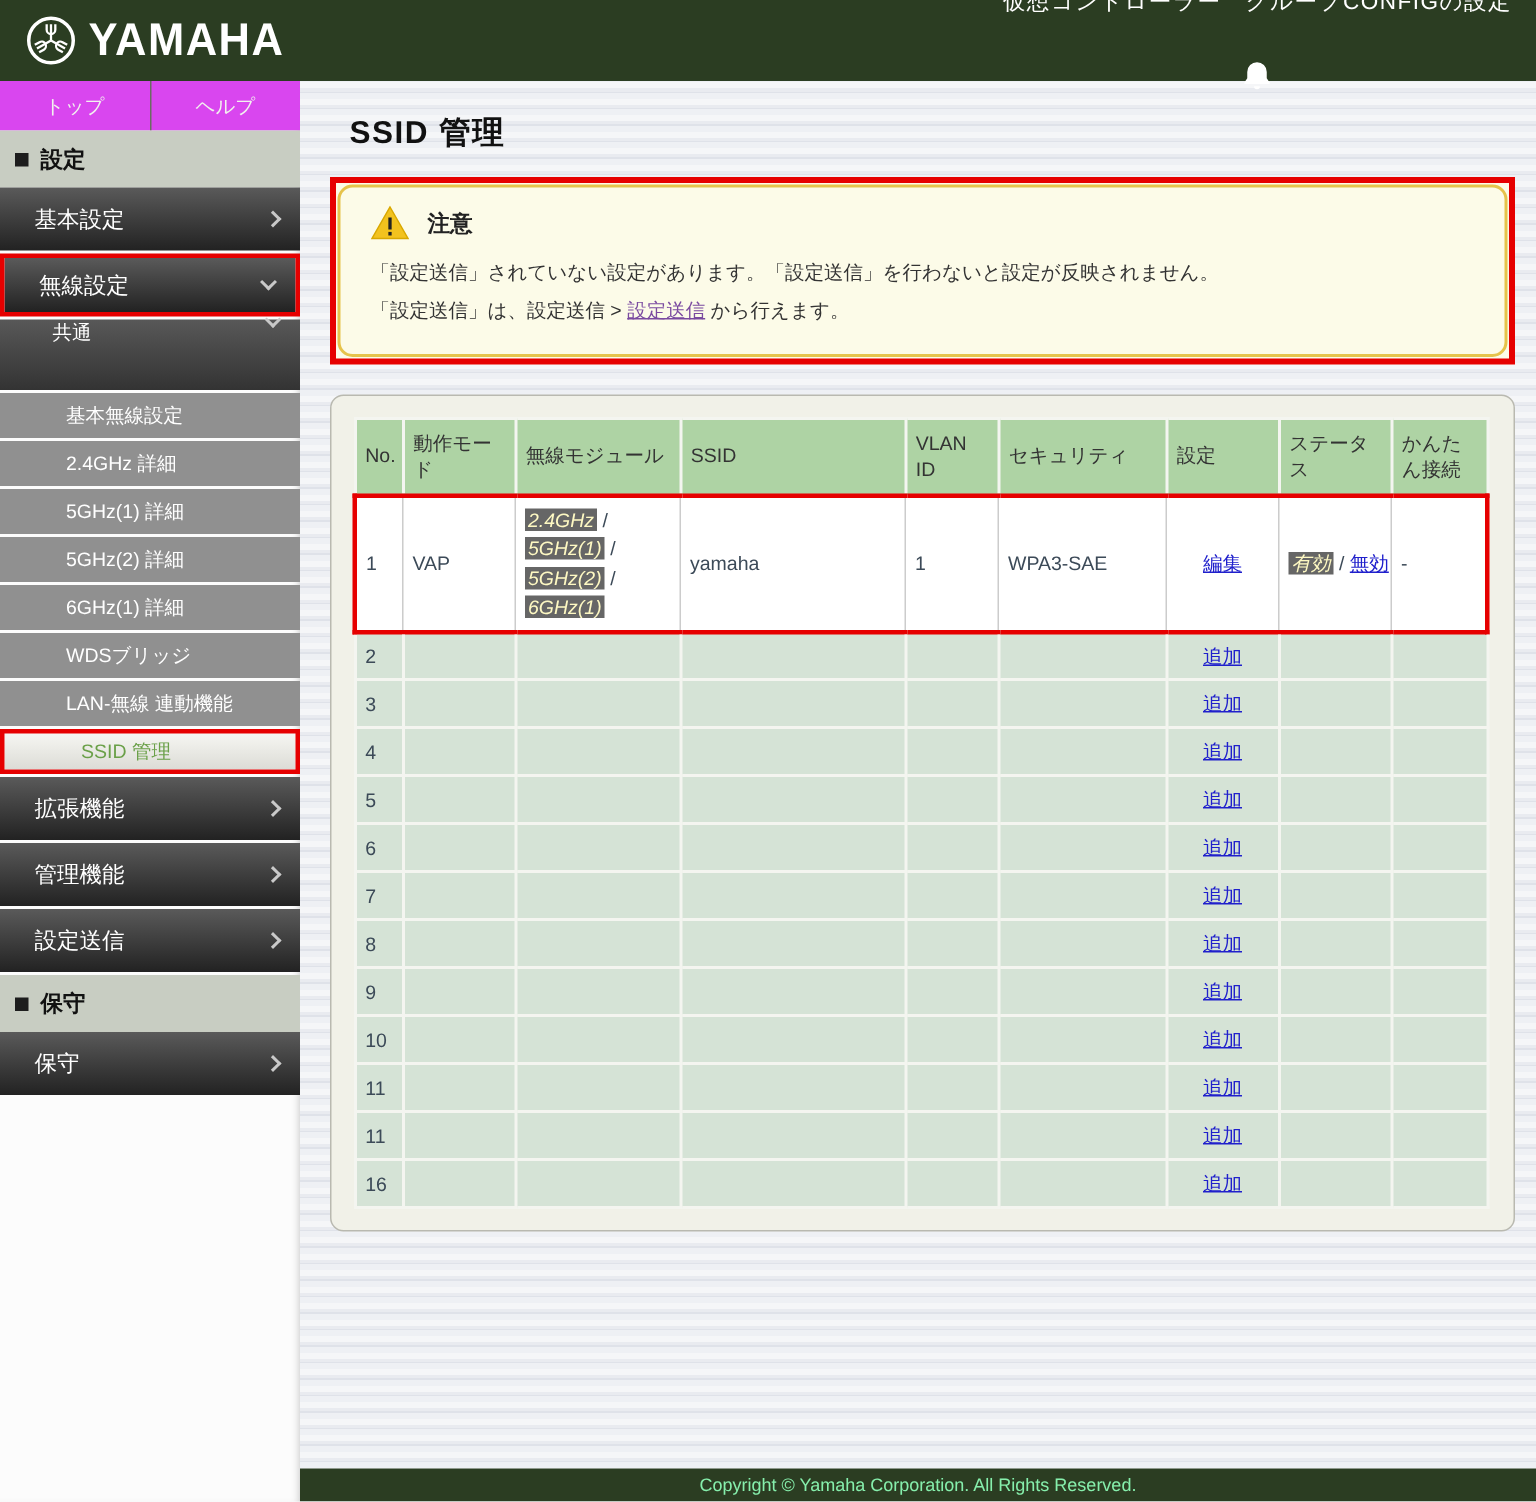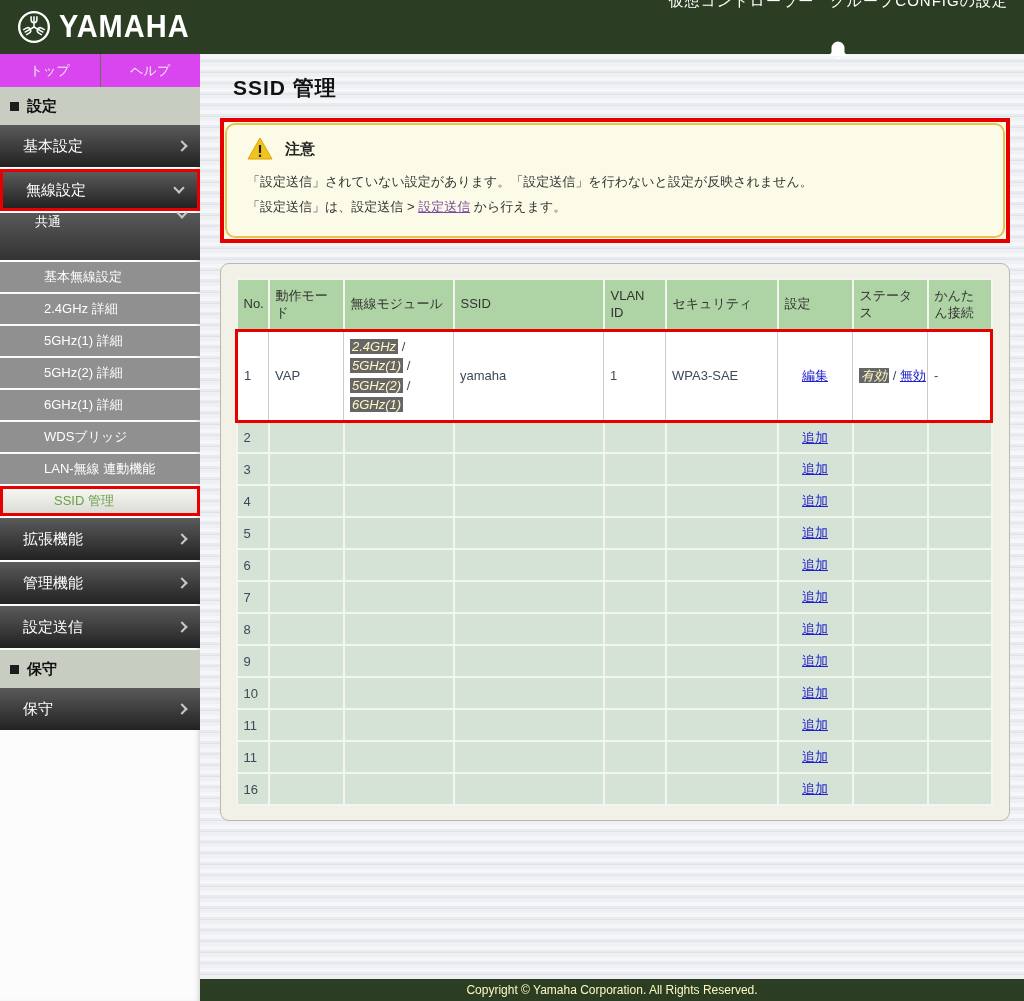--- a/index.html
+++ b/index.html
@@ -82,21 +82,21 @@
   tr.row-data td:last-child{ border-right:3px solid #e60000; }
   tr.row-empty td{ background:#d5e3d6; border:2px solid #f4f5f0; height:32px; }
   .chip{ background:#666; color:#fef9c3; padding:0 2px;font-style:italic; }
   .mod-line{ line-height:1.5; white-space:nowrap; }
   .sep{ color:#3c4a58; }
   a.blue{ color:#2020cc; }
   .cell-center{ text-align:center; }
   .status-cell{ white-space:nowrap; }
   
   .footer{ margin-top:auto; margin-left:-20px; margin-right:-14px; height:22px;
-    background:#2b3d22; color:#fef9c3; font-size:12px; display:flex;
+    background:#2b3d22; color:#86efac; font-size:12px; display:flex;
     align-items:center; justify-content:center; }
   .warn-icon{ width:26px; height:24px; }
 </style>
 </head>
 <body>
 
 <div class="topbar">
   <div class="brand">
     <svg width="36" height="36" viewBox="0 0 40 40">
       <circle cx="20" cy="20" r="16.5" fill="none" stroke="#fff" stroke-width="2.6"></circle>

